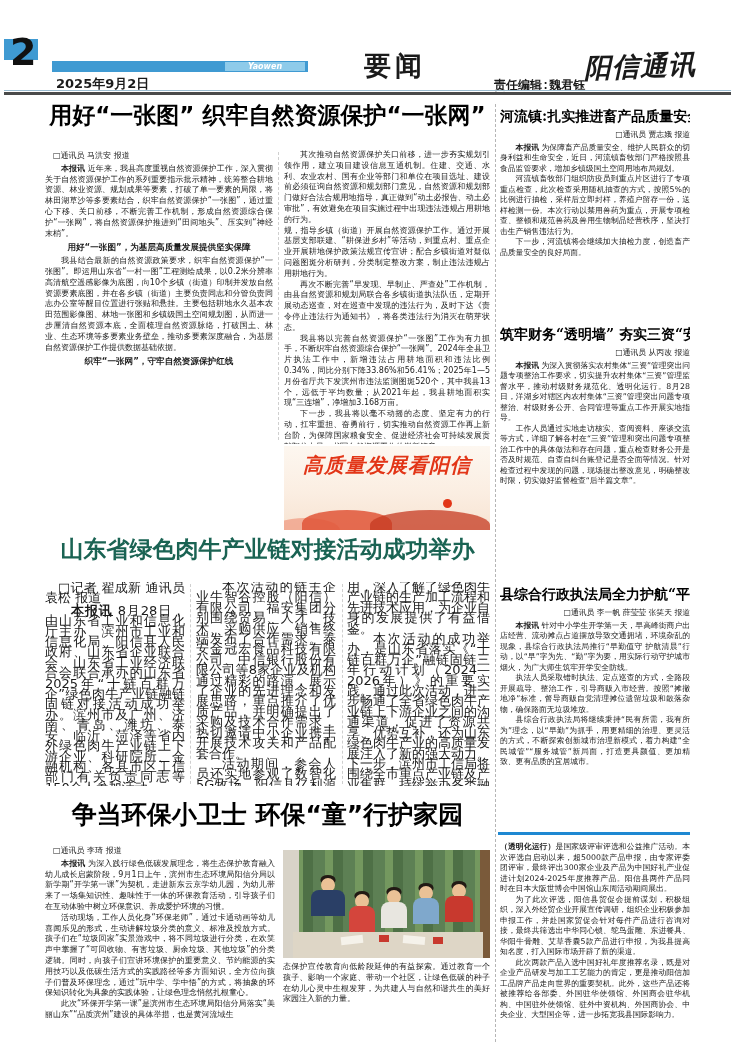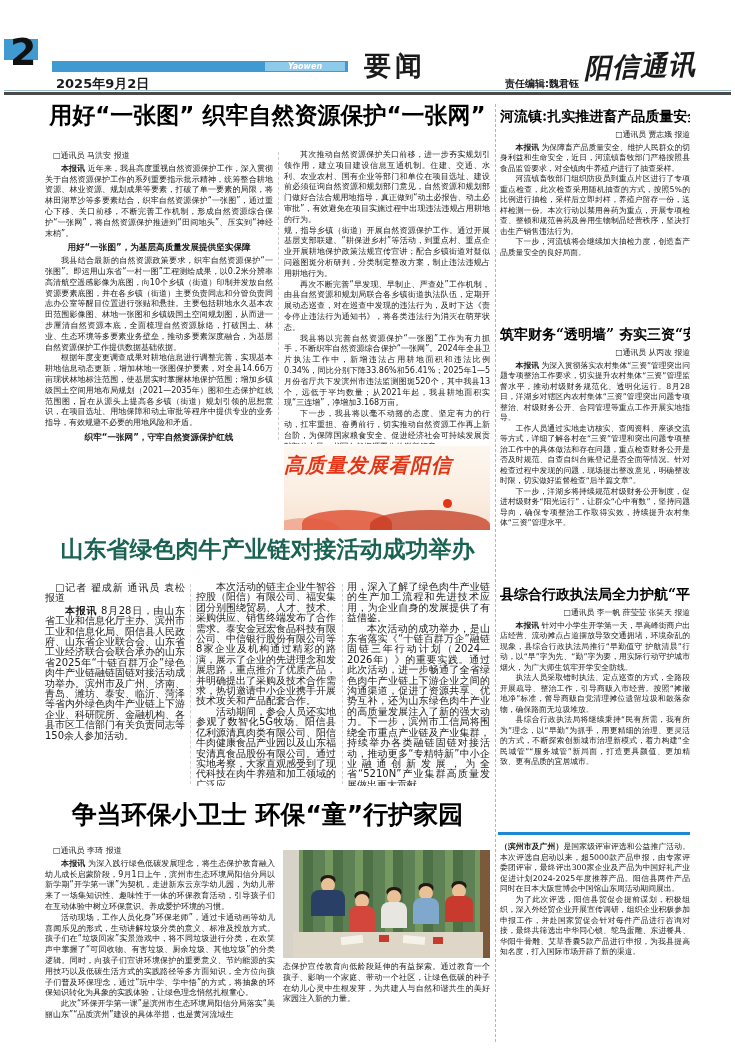--- a/index.html
+++ b/index.html
@@ -2,27 +2,27 @@
 <html><head>
 <meta charset="utf-8">
 <style>
   html,body{margin:0;padding:0;}
   body{width:735px;height:1050px;position:relative;background:#ffffff;
        font-family:"DejaVu Sans",sans-serif;color:#1a1a1a;overflow:hidden;}
   .abs{position:absolute;}
   
   .h-bluebox{left:4px;top:39px;width:34px;height:21px;background:#3f9ad2;}
   .h-pagenum{left:10px;top:33px;font-size:38px;font-weight:bold;line-height:1;color:#111;}
-  .h-bar{left:52px;top:61px;width:296px;height:11px;background:#3f9ad2;}
+  .h-bar{left:52px;top:61px;width:256px;height:11px;background:#3f9ad2;}
   .h-barcap{position:absolute;right:3px;top:1px;width:80px;height:9px;background:#8ecbea;
             display:flex;align-items:center;justify-content:center;}
   .h-pinyin{font-size:8px;font-style:italic;font-weight:bold;color:#ffffff;line-height:1;}
   .h-date{left:56px;top:75px;font-size:13px;font-weight:bold;}
   .h-section{left:340px;top:48px;width:110px;text-align:center;font-size:27px;font-weight:bold;letter-spacing:4px;}
-  .h-editor{left:505px;top:77px;font-size:10px;font-weight:bold;}
+  .h-editor{left:494px;top:77px;font-size:12px;font-weight:bold;font-family:Liberation Mono, monospace;}
   .h-masthead{left:584px;top:48px;width:145px;font-size:27px;font-weight:bold;font-style:italic;
               font-family:"DejaVu Serif",serif;transform:rotate(-2deg);letter-spacing:1px;}
   .h-rule-light{left:4px;top:90px;width:727px;height:1px;background:#9bbcd0;}
   .h-rule{left:4px;top:92px;width:727px;height:3px;background:#4a4a4a;}
   
   .v-rule-main{left:495px;top:104px;height:938px;border-left:1px dashed #b5b5b5;width:0;}
   .v-rule-a1{left:278px;top:152px;height:288px;border-left:1px dashed #cfcfcf;width:0;}
   .v-rule-a2a{left:190px;top:584px;height:200px;border-left:1px dashed #cfcfcf;width:0;}
   .v-rule-a2b{left:342px;top:584px;height:200px;border-left:1px dashed #cfcfcf;width:0;}
   .blue-rule{left:498px;top:832px;width:192px;height:3px;background:#1e88d2;}
@@ -31,42 +31,42 @@
                  letter-spacing:0px;white-space:nowrap;color:#000;}
   .mid-headline{left:45px;top:534px;width:445px;text-align:center;font-size:23px;font-weight:bold;
                 color:#1a6353;white-space:nowrap;}
   .bottom-headline{left:45px;top:798px;width:445px;text-align:center;font-size:25px;font-weight:bold;color:#000;white-space:nowrap;}
   .sb-headline{width:190px;text-align:center;font-weight:bold;font-family:"DejaVu Serif",serif;
                font-size:14px;white-space:nowrap;color:#000;}
   
   .col{overflow:hidden;}
   .col p{margin:0;text-indent:2em;text-align:justify;}
   .a1 .col p,.a3 .col p{font-size:8px;line-height:10.8px;}
-  .a2 .col p{font-size:10px;line-height:10.4px;}
+  .a2 .col p{font-size:13px;line-height:10.4px;}
   .sb .col p{font-size:7.8px;line-height:10.5px;}
   p.byline{text-indent:1em;font-weight:normal;margin:1px 0 2px 0;}
   p.subhead{text-indent:0;text-align:center;font-weight:bold;font-size:8.6px !important;margin:3px 0;}
   p.leadpara{text-indent:0;}
   .a1c1{left:45px;top:150px;width:228px;height:382px;}
   .a1c2{left:284px;top:150px;width:206px;height:294px;}
   .a2c1{left:45px;top:582px;width:140px;height:204px;}
   .a2c2{left:196px;top:582px;width:140px;height:204px;}
   .a2c3{left:347px;top:582px;width:143px;height:204px;}
   .a3c1{left:45px;top:845px;width:230px;height:200px;}
   .a3c2{left:283px;top:962px;width:207px;height:80px;}
   .sbA{left:500px;top:108px;width:190px;}
   .sbB{left:500px;top:326px;width:190px;}
   .sbC{left:500px;top:586px;width:190px;}
   .sbCont{left:500px;top:842px;width:190px;height:198px;}
   .sb .byline{text-align:right;text-indent:0;}
   .sb-head-wrap{margin-bottom:4px;}
   
   .banner{left:284px;top:446px;width:206px;height:84px;overflow:hidden;
           background:linear-gradient(180deg,#fdf7f0 0%,#fbeee2 55%,#f7e3d2 100%);}
-  .banner-text{margin-top:6px;text-align:left;font-size:20px;font-weight:bold;font-style:italic;
+  .banner-text{margin-top:6px;text-align:center;font-size:20px;font-weight:bold;font-style:italic;
                color:#e23517;letter-spacing:1px;font-family:"DejaVu Serif",serif;}
   .banner-art{position:absolute;left:0;bottom:0;width:100%;height:36px;}
   .hill{position:absolute;border-radius:50% 50% 0 0;}
   .hill1{left:18px;bottom:-6px;width:90px;height:26px;background:#e05537;opacity:.85;}
   .hill2{left:86px;bottom:-10px;width:120px;height:30px;background:#c63a20;opacity:.75;}
   .hill3{left:-14px;bottom:-12px;width:70px;height:24px;background:#f0977d;opacity:.7;}
   .sun{position:absolute;right:38px;bottom:22px;width:9px;height:9px;border-radius:50%;background:#e23517;}
   
   .photo{left:283px;top:850px;width:207px;height:108px;overflow:hidden;background:#5d8054;}
   .ph-curtain{position:absolute;inset:0;
@@ -105,21 +105,20 @@
 
 <div class="a1">
   <div class="abs main-headline">用好“一张图” 织牢自然资源保护“一张网”</div>
   <div class="abs a1c1 col">
     <p class="byline">□通讯员 马洪安 报道</p>
     <div>
 
     <p class="p"><b>本报讯</b><span> 近年来，我县高度重视自然资源保护工作，深入贯彻关于自然资源保护工作的系列重要指示批示精神，统筹整合耕地资源、林业资源、规划成果等要素，打破了单一要素的局限，将林田湖草沙等多要素结合，织牢自然资源保护“一张图”，通过重心下移、关口前移，不断完善工作机制，形成自然资源综合保护“一张网”，将自然资源保护推进到“田间地头”、压实到“神经末梢”。</span></p>
         <p class="subhead"><b></b><span>用好“一张图”，为基层高质量发展提供坚实保障</span></p>
         <p class="p"><b></b><span>我县结合最新的自然资源政策要求，织牢自然资源保护“一张图”。即运用山东省“一村一图”工程测绘成果，以0.2米分辨率高清航空遥感影像为底图，向10个乡镇（街道）印制并发放自然资源要素底图，并在各乡镇（街道）主要负责同志和分管负责同志办公室等醒目位置进行张贴和悬挂。主要包括耕地永久基本农田范围影像图、林地一张图和乡镇级国土空间规划图，从而进一步厘清自然资源本底，全面梳理自然资源脉络，打破国土、林业、生态环境等多要素业务壁垒，推动多要素深度融合，为基层自然资源保护工作提供数据基础依据。</span></p>
-        <p class="p"><b></b><span>根据年度变更调查成果对耕地信息进行调整完善，实现基本耕地信息动态更新，增加林地一张图保护要素，对全县14.66万亩现状林地标注范围，使基层实时掌握林地保护范围；增加乡镇级国土空间用地布局规划（2021—2035年）图和生态保护红线范围图，旨在从源头上提高各乡镇（街道）规划引领的思想意识，在项目选址、用地保障和动土审批等程序中提供专业的业务指导，有效规避不必要的用地风险和矛盾。</span></p>
         <p class="subhead"><b></b><span>织牢“一张网”，守牢自然资源保护红线</span></p>
       </div>
   </div>
   <div class="abs a1c2 col">
     <div>
 
     <p class="p"><b></b><span>其次推动自然资源保护关口前移，进一步夯实规划引领作用，建立项目建设信息互通机制。住建、交通、水利、农业农村、国有企业等部门和单位在项目选址、建设前必须征询自然资源和规划部门意见，自然资源和规划部门做好合法合规用地指导，真正做到“动土必报告、动土必审批”，有效避免在项目实施过程中出现违法违规占用耕地的行为。</span></p>
         <p class="p leadpara"><b></b><span>规，指导乡镇（街道）开展自然资源保护工作。通过开展基层支部联建、“耕保进乡村”等活动，到重点村、重点企业开展耕地保护政策法规宣传宣讲；配合乡镇街道对疑似问题图斑分析研判，分类制定整改方案，制止违法违规占用耕地行为。</span></p>
         <p class="p"><b></b><span>再次不断完善“早发现、早制止、严查处”工作机制，由县自然资源和规划局联合各乡镇街道执法队伍，定期开展动态巡查，对在巡查中发现的违法行为，及时下达《责令停止违法行为通知书》，将各类违法行为消灭在萌芽状态。</span></p>
         <p class="p"><b></b><span>我县将以完善自然资源保护“一张图”工作为有力抓手，不断织牢自然资源综合保护“一张网”。2024年全县卫片执法工作中，新增违法占用耕地面积和违法比例0.34%，同比分别下降33.86%和56.41%；2025年1—5月份省厅共下发滨州市违法监测图斑520个，其中我县13个，远低于平均数量；从2021年起，我县耕地面积实现“三连增”，净增加3.168万亩。</span></p>
@@ -218,50 +217,50 @@
       </div>
   </div>
 </div>
 
 <div class="sb">
   <div class="abs sbA col">
     <div class="sb-headline sb-head-wrap">河流镇:扎实推进畜产品质量安全工作</div>
     <p class="byline">□通讯员 贾志娥 报道</p>
     <div>
 
-    <p class="p"><b>本报讯</b><span> 为保障畜产品质量安全、维护人民群众的切身利益和生命安全，近日，河流镇畜牧部门严格按照县食品监管要求，对全镇肉牛养殖户进行了抽查采样。</span></p>
+    <p class="p"><b>本报讯</b><span> 为保障畜产品质量安全、维护人民群众的切身利益和生命安全，近日，河流镇畜牧部门严格按照县食品监管要求，增加乡镇级国土空间用地布局规划。</span></p>
         <p class="p"><b></b><span>河流镇畜牧部门组织防疫员到重点片区进行了专项重点检查，此次检查采用随机抽查的方式，按照5%的比例进行抽检，采样后立即封样，养殖户留存一份，送样检测一份。本次行动以禁用兽药为重点，开展专项检查、整顿和规范兽药及兽用生物制品经营秩序，坚决打击生产销售违法行为。</span></p>
         <p class="p"><b></b><span>下一步，河流镇将会继续加大抽检力度，创造畜产品质量安全的良好局面。</span></p>
       </div>
   </div>
 
   <div class="abs sbB col">
     <div class="sb-headline sb-head-wrap">筑牢财务“透明墙” 夯实三资“安全基”</div>
     <p class="byline">□通讯员 从丙改 报道</p>
     <div>
 
     <p class="p"><b>本报讯</b><span> 为深入贯彻落实农村集体“三资”管理突出问题专项整治工作要求，切实提升农村集体“三资”管理监督水平，推动村级财务规范化、透明化运行。8月28日，洋湖乡对辖区内农村集体“三资”管理突出问题专项整治、村级财务公开、合同管理等重点工作开展实地指导。</span></p>
         <p class="p"><b></b><span>工作人员通过实地走访核实、查阅资料、座谈交流等方式，详细了解各村在“三资”管理和突出问题专项整治工作中的具体做法和存在问题，重点检查财务公开是否及时规范、自查自纠台账登记是否全面等情况。针对检查过程中发现的问题，现场提出整改意见，明确整改时限，切实做好监督检查“后半篇文章”。</span></p>
-        <p class="p"><b></b><span>下一步，洋湖乡将持续规范村级财务公开制度，促进村级财务“阳光运行”，让群众“心中有数”，坚持问题导向，确保专项整治工作取得实效，持续提升农村集体“三资”管理水平。</span></p>
       </div>
   </div>
 
   <div class="abs sbC col">
     <div class="sb-headline sb-head-wrap">县综合行政执法局全力护航“平安上学路”</div>
     <p class="byline">□通讯员 李一帆 薛莹莹 张笑天 报道</p>
     <div>
 
     <p class="p"><b>本报讯</b><span> 针对中小学生开学第一天，早高峰街商户出店经营、流动摊点占道摆放导致交通拥堵，环境杂乱的现象，县综合行政执法局推行“早勤值守 护航清晨”行动，以“早”字为先、“勤”字为要，用实际行动守护城市烟火，为广大师生筑牢开学安全防线。</span></p>
         <p class="p"><b></b><span>执法人员采取错时执法、定点巡查的方式，全路段开展疏导、整治工作，引导商贩入市经营。按照“摊撤地净”标准，督导商贩自觉清理摊位遗留垃圾和散落杂物，确保路面无垃圾堆放。</span></p>
         <p class="p"><b></b><span>县综合行政执法局将继续秉持“民有所需，我有所为”理念，以“早勤”为抓手，用更精细的治理、更灵活的方式，不断探索创新城市治理新模式，着力构建“全民城管”“服务城管”新局面，打造更具颜值、更加精致、更有品质的宜居城市。</span></p>
       </div>
   </div>
 
   <div class="abs blue-rule"></div>
 
   <div class="abs sbCont col">
     <div>
 
-    <p class="p leadpara"><b>（滨州市及广州）</b><span>是国家级评审评选和公益推广活动。本次评选自启动以来，超5000款产品申报，由专家评委团评审，最终评出300家企业及产品为中国好礼产业促进计划2024-2025年度推荐产品。阳信县两件产品同时在日本大阪世博会中国馆山东周活动期间展出。</span></p>
+    <p class="p leadpara"><b>（透明化运行）</b><span>是国家级评审评选和公益推广活动。本次评选自启动以来，超5000款产品申报，由专家评委团评审，最终评出300家企业及产品为中国好礼产业促进计划2024-2025年度推荐产品。阳信县两件产品同时在日本大阪世博会中国馆山东周活动期间展出。</span></p>
         <p class="p"><b></b><span>为了此次评选，阳信县贸促会提前谋划，积极组织，深入外经贸企业开展宣传调研，组织企业积极参加申报工作，并赴国家贸促会针对每件产品进行咨询对接，最终共筛选出中华同心锁、鸵鸟蛋雕、东进餐具、华阳牛骨雕、艾草香囊5款产品进行申报，为我县提高知名度，打入国际市场开辟了新的渠道。</span></p>
+        <p class="p"><b></b><span>此次两款产品入选中国好礼年度推荐名录，既是对企业产品研发与加工工艺能力的肯定，更是推动阳信加工品牌产品走向世界的重要契机。此外，这些产品还将被推荐给各部委、外国驻华使领馆、外国商会驻华机构、中国驻外使领馆、驻外中资机构、外国商协会、中央企业、大型国企等，进一步拓宽我县国际影响力。</span></p>
       </div>
   </div>
 </div>
 
 </body></html>

